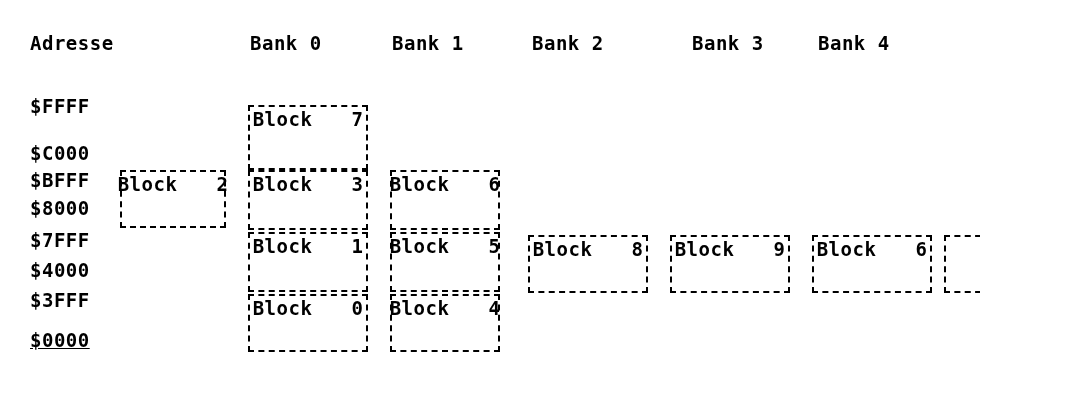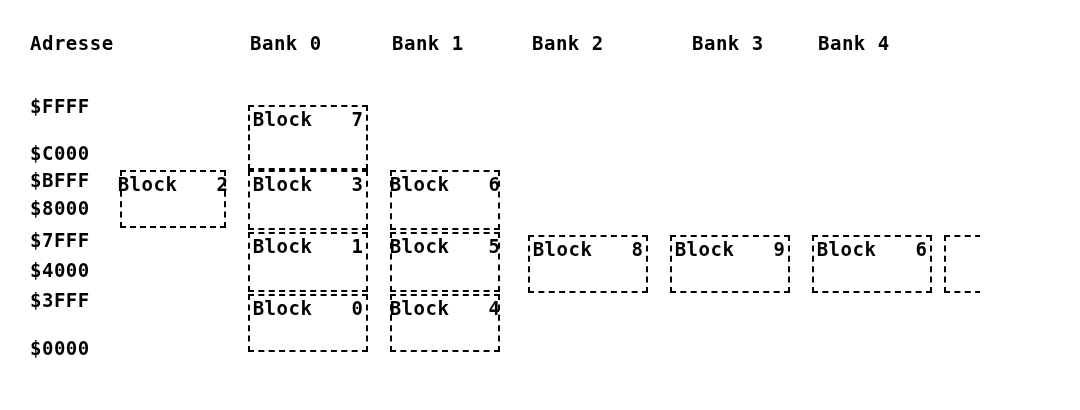--- a/index.html
+++ b/index.html
@@ -100,21 +100,21 @@
   <div class="addr" style="top:170px;text-align:right;">$BFFF</div>
 
   <div class="addr" style="top:198px;">$8000</div>
 
   <div class="addr" style="top:230px;">$7FFF</div>
 
   <div class="addr" style="top:260px;">$4000</div>
 
   <div class="addr" style="top:290px;text-align:center;">$3FFF</div>
 
-  <div class="addr" style="top:338px;">$0000</div>
+  <div class="addr" style="top:330px;text-decoration:underline;">$0000</div>
 
   <div class="block" style="left:248px; top:105px; width:120px; height:65px;">
     <span class="ln">Block</span>
     <span class="ln">7</span>
   </div>
 
   <div class="block" style="left:120px; top:170px; width:106px; height:58px;">
     <span class="ln">Block</span>
     <span class="ln">2</span>
   </div>

